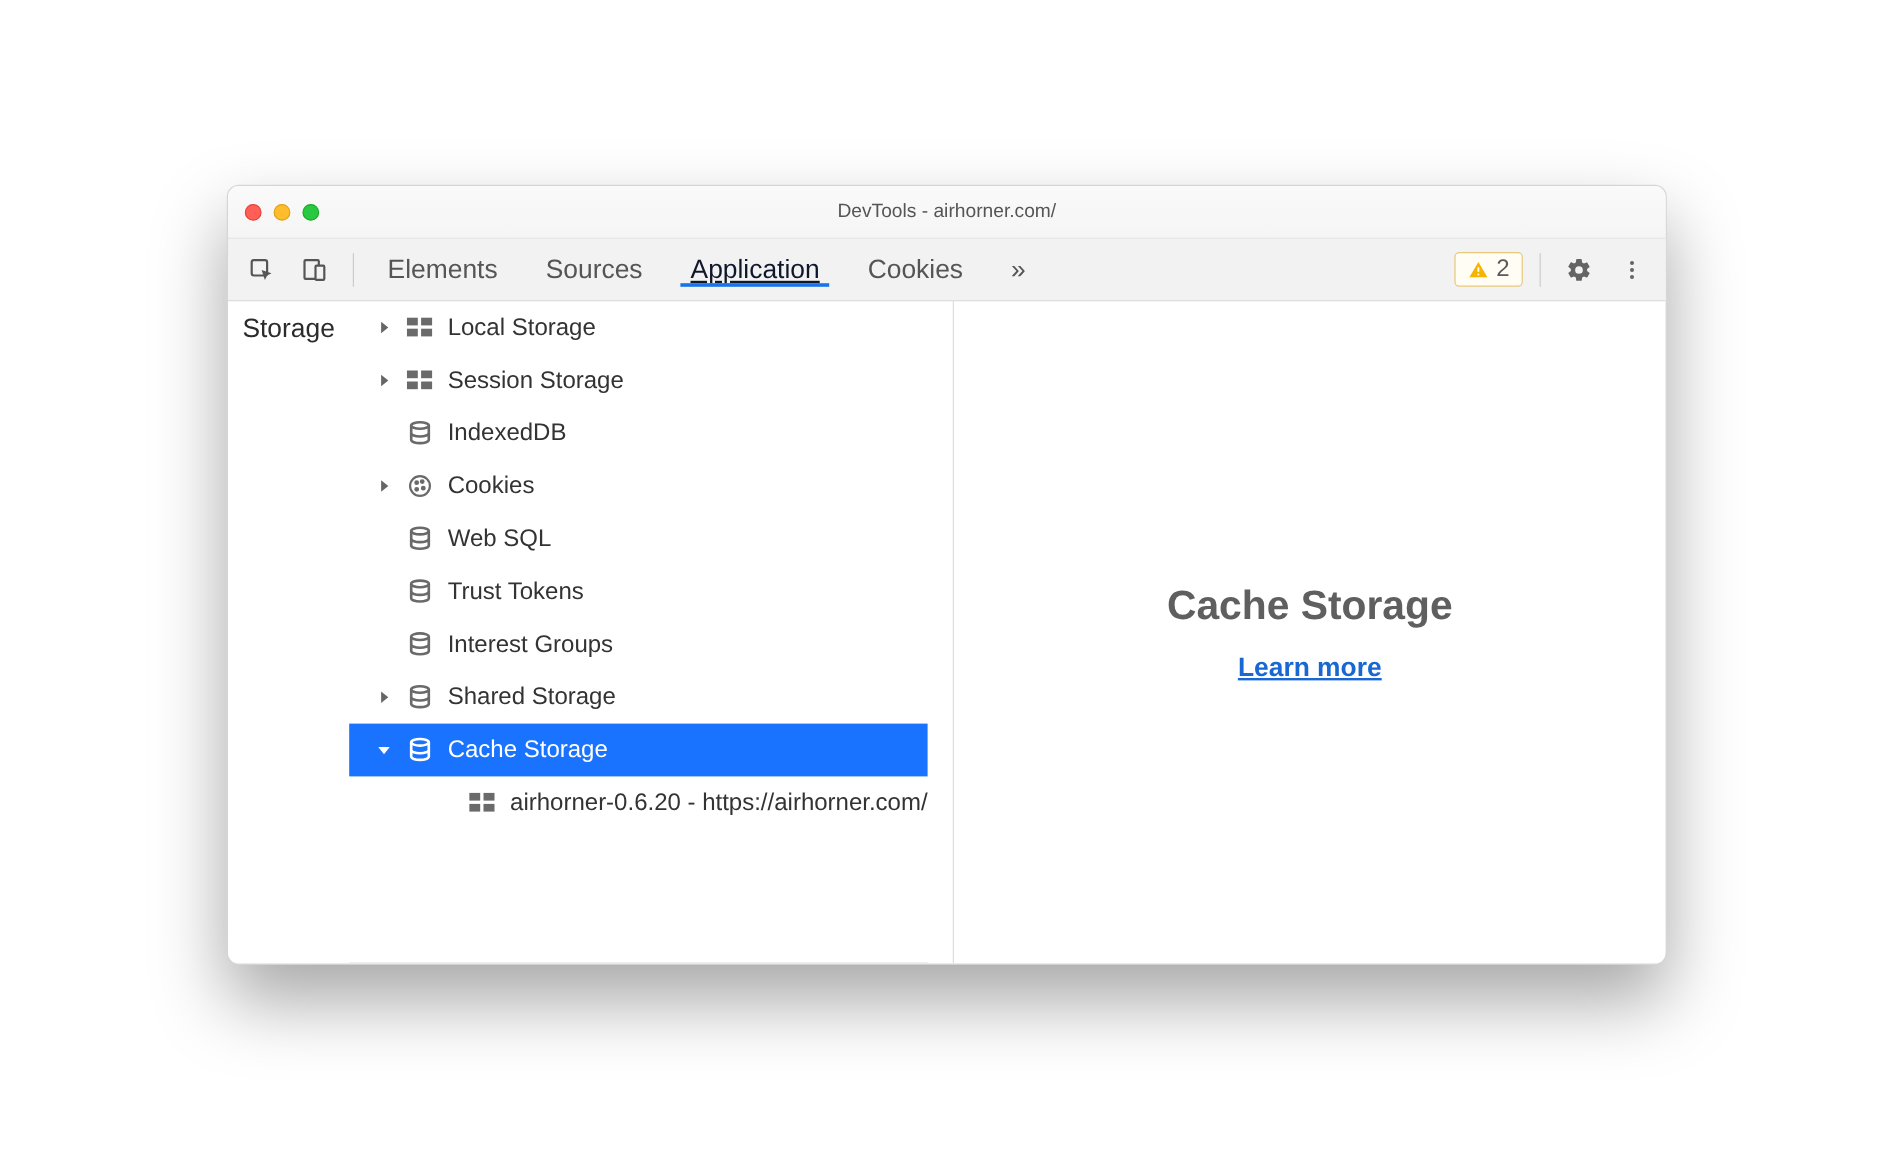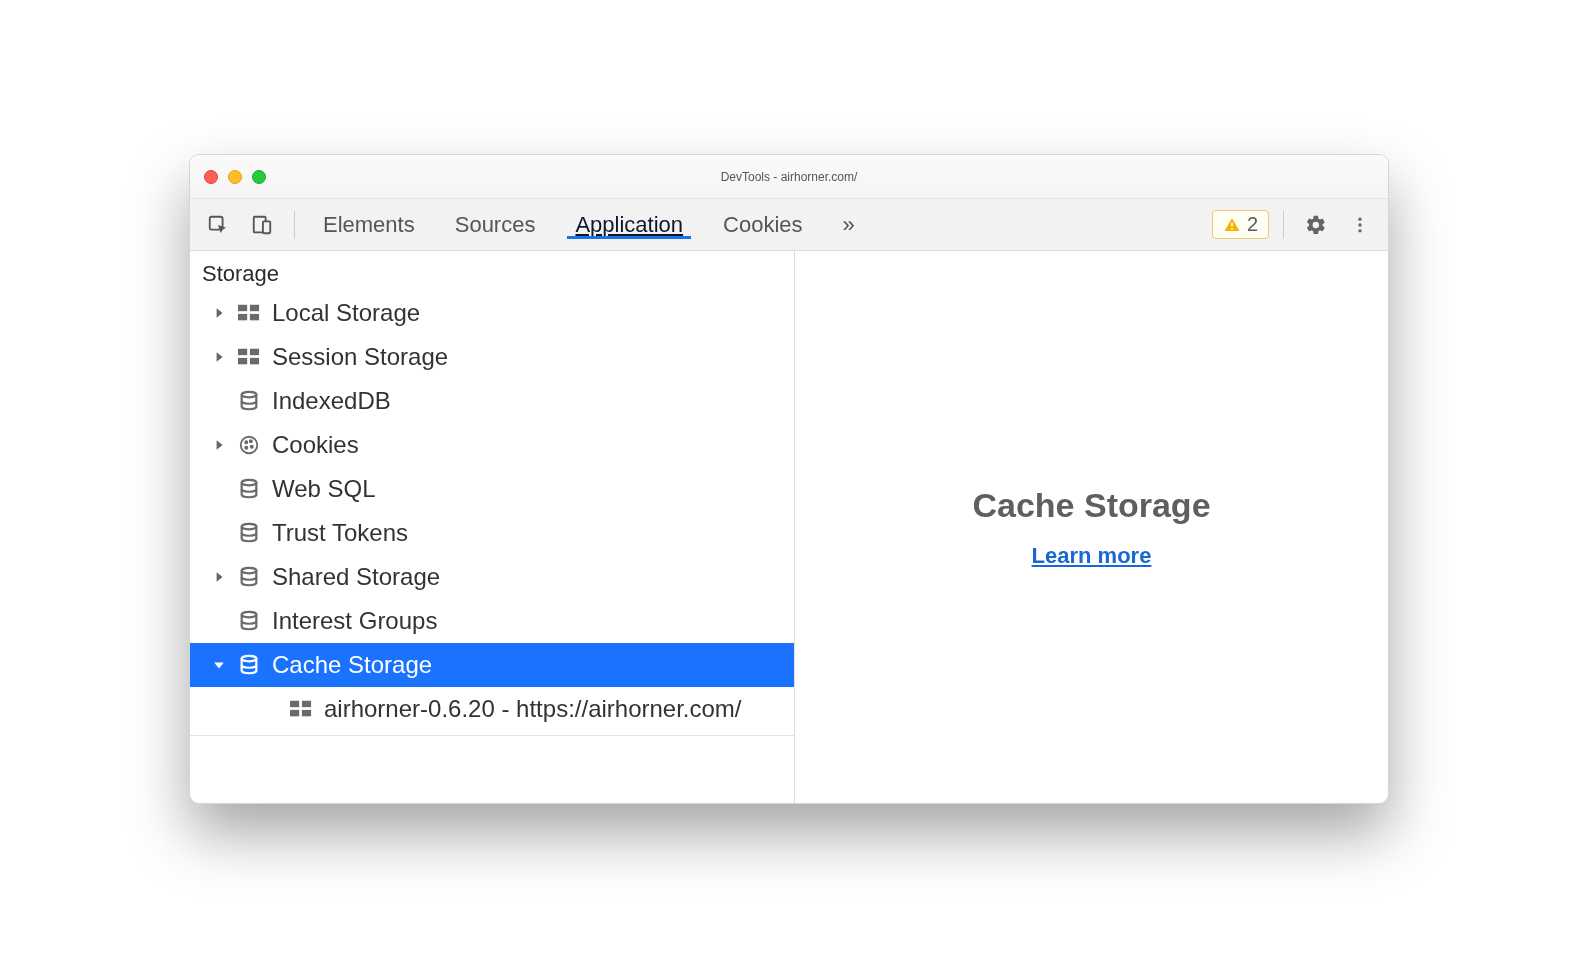--- a/index.html
+++ b/index.html
@@ -33,21 +33,21 @@
     align-items: center;
     position: relative;
   }
   .traffic { display: flex; gap: 10px; margin-left: 14px; }
   .dot { width: 14px; height: 14px; border-radius: 50%; }
   .dot.red { background:#ff5f57; border:1px solid #e24238; }
   .dot.yellow { background:#ffbd2e; border:1px solid #e1a116; }
   .dot.green { background:#28c940; border:1px solid #1aab29; }
   .title {
     position:absolute; left:0; right:0; text-align:center;
-    color:#555; font-size:12px; pointer-events:none;
+    color:#555; font-size:16px; pointer-events:none;
   }
 
   
   .toolbar {
     height: 52px;
     background: #f2f2f2;
     border-bottom: 1px solid #ddd;
     display:flex;
     align-items:center;
     padding: 0 10px;
@@ -73,28 +73,28 @@
     display:flex; align-items:center; gap:6px;
     border:1px solid #e7c97a; background:#fffdf4;
     border-radius:4px; padding:2px 10px; font-size:20px; color:#5a5a5a;
   }
   .warnpill svg { display:block; }
 
   
   .content { flex:1; display:flex; min-height:0; }
   .sidebar {
     width:605px; border-right:1px solid #ddd;
-    display:flex; flex-direction:column;
+    display:flex; flex-direction:row;
     overflow:auto;
   }
   .section-title { font-size:22px; color:#2b2b2b; padding:10px 12px 4px; }
   .tree { padding-bottom:4px; border-bottom:1px solid #e3e3e3; }
   .node {
     display:flex; align-items:center; gap:10px;
-    height:44px; padding-left:22px; font-size:24px; color:#333;
+    height:44px; padding-left:22px; font-size:20px; color:#333;
     cursor:default;
   }
   .node .arrow { width:14px; display:inline-flex; justify-content:center; color:#666; }
   .node.child { padding-left:98px; }
   .node .ico { width:26px; display:inline-flex; justify-content:center; color:#6a6a6a; }
   .node.selected { background:#1a73ff; color:#fff; }
   .node.selected .ico, .node.selected .arrow { color:#fff; }
 
   .main { flex:1; display:flex; flex-direction:column; align-items:center; justify-content:center; gap:18px; }
   .main h1 { font-size:34px; color:#5f5f5f; font-weight:700; }
@@ -245,44 +245,44 @@
             <span class="ico">
               <svg width="22" height="22" viewBox="0 0 24 24" fill="none" stroke="#6a6a6a" stroke-width="2.4">
                 <ellipse cx="12" cy="5" rx="8" ry="3"></ellipse>
                 <path d="M4 5v7c0 1.7 3.6 3 8 3s8-1.3 8-3V5"></path>
                 <path d="M4 12v6c0 1.7 3.6 3 8 3s8-1.3 8-3v-6"></path>
               </svg>
             </span>
             <span>Trust Tokens</span>
           </div>
           <div class="node">
+            <span class="arrow"></span>
+            <span class="ico">
+              <svg width="22" height="22" viewBox="0 0 24 24" fill="none" stroke="#6a6a6a" stroke-width="2.4">
+                <ellipse cx="12" cy="5" rx="8" ry="3"></ellipse>
+                <path d="M4 5v7c0 1.7 3.6 3 8 3s8-1.3 8-3V5"></path>
+                <path d="M4 12v6c0 1.7 3.6 3 8 3s8-1.3 8-3v-6"></path>
+              </svg>
+            </span>
+            <span>Interest Groups</span>
+          </div>
+          <div class="node">
             <span class="arrow">
               <svg width="12" height="12" viewBox="0 0 10 10">
                 <path d="M3 1 L8 5 L3 9 Z" fill="#666"></path>
               </svg>
             </span>
             <span class="ico">
               <svg width="22" height="22" viewBox="0 0 24 24" fill="none" stroke="#6a6a6a" stroke-width="2.4">
                 <ellipse cx="12" cy="5" rx="8" ry="3"></ellipse>
                 <path d="M4 5v7c0 1.7 3.6 3 8 3s8-1.3 8-3V5"></path>
                 <path d="M4 12v6c0 1.7 3.6 3 8 3s8-1.3 8-3v-6"></path>
               </svg>
             </span>
             <span>Shared Storage</span>
-          </div>
-          <div class="node">
-            <span class="arrow"></span>
-            <span class="ico">
-              <svg width="22" height="22" viewBox="0 0 24 24" fill="none" stroke="#6a6a6a" stroke-width="2.4">
-                <ellipse cx="12" cy="5" rx="8" ry="3"></ellipse>
-                <path d="M4 5v7c0 1.7 3.6 3 8 3s8-1.3 8-3V5"></path>
-                <path d="M4 12v6c0 1.7 3.6 3 8 3s8-1.3 8-3v-6"></path>
-              </svg>
-            </span>
-            <span>Interest Groups</span>
           </div>
           <div class="node selected">
             <span class="arrow">
               <svg width="12" height="12" viewBox="0 0 10 10">
                 <path d="M1 3 L9 3 L5 8 Z" fill="#fff"></path>
               </svg>
             </span>
             <span class="ico">
               <svg width="22" height="22" viewBox="0 0 24 24" fill="none" stroke="#fff" stroke-width="2.4">
                 <ellipse cx="12" cy="5" rx="8" ry="3"></ellipse>

